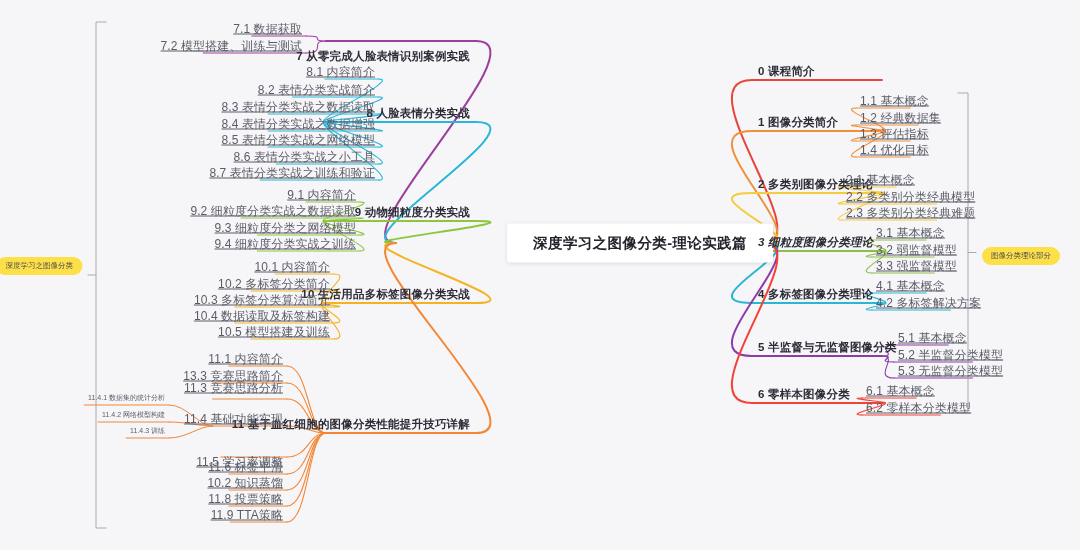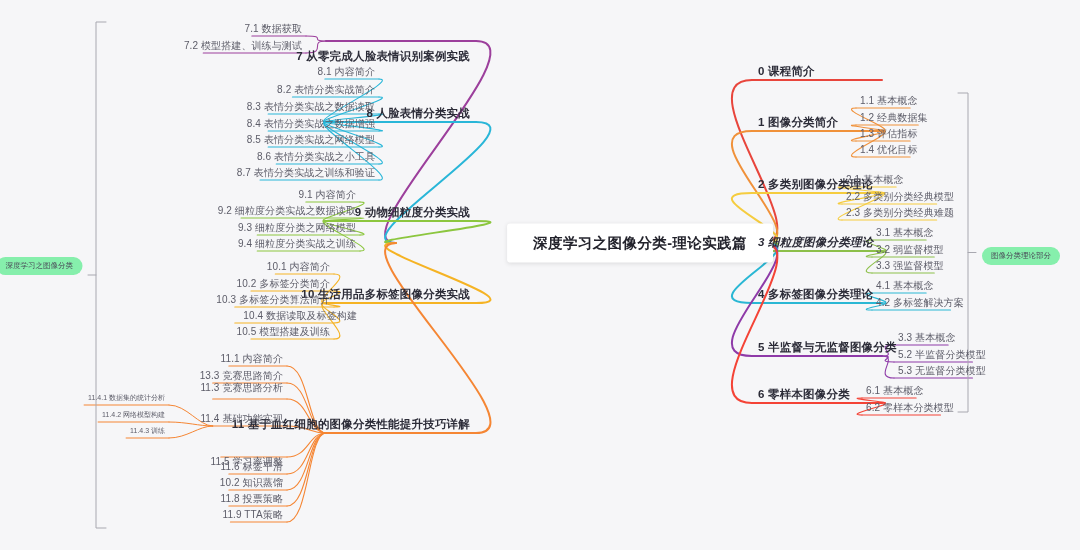--- a/index.html
+++ b/index.html
@@ -30,40 +30,41 @@
     font-size: 11.5px;
     font-weight: bold;
     color: #2c2c38;
     letter-spacing: .2px;
     transform: translateY(-50%);
   }
   .main-node.right { transform: translate(0, -50%); }
   .main-node.left  { transform: translate(-100%, -50%); }
 
   .sub-node {
-    font-size: 10px;
+    font-size: 12px;
     color: #5c5c68;
     letter-spacing: .1px;
     transform: translateY(-50%);
+    text-decoration: underline;
   }
   .sub-node.right { transform: translate(0, -50%); }
   .sub-node.left  { transform: translate(-100%, -50%); }
 
   .leaf-node {
     font-size: 7px;
     color: #5c5c68;
     transform: translateY(-50%);
   }
   .leaf-node.left { transform: translate(-100%, -50%); }
 
   .bracket-label {
     position: absolute;
     font-size: 7.5px;
     color: #4a4a58;
-    background: #86efac;
+    background: #fde047;
     border-radius: 9px;
     padding: 4px 9px;
     white-space: nowrap;
     transform: translateY(-50%);
   }
   .bracket-label.left { transform: translate(-100%, -50%); }
 </style>
 </head>
 <body>
 
@@ -205,21 +206,21 @@
       <div class="node sub-node right" style="left: 846px; top: 197px;">2.2 多类别分类经典模型</div>
       <div class="node sub-node right" style="left: 846px; top: 213px;">2.3 多类别分类经典难题</div>
       <div class="node main-node right" style="left: 758px; top: 242px; font-style: italic;">3 细粒度图像分类理论</div>
       <div class="node sub-node right" style="left: 876px; top: 233px;">3.1 基本概念</div>
       <div class="node sub-node right" style="left: 876px; top: 250px;">3.2 弱监督模型</div>
       <div class="node sub-node right" style="left: 876px; top: 266px;">3.3 强监督模型</div>
       <div class="node main-node right" style="left: 758px; top: 294px;">4 多标签图像分类理论</div>
       <div class="node sub-node right" style="left: 876px; top: 286px;">4.1 基本概念</div>
       <div class="node sub-node right" style="left: 876px; top: 303px;">4.2 多标签解决方案</div>
       <div class="node main-node right" style="left: 758px; top: 347px;">5 半监督与无监督图像分类</div>
-      <div class="node sub-node right" style="left: 898px; top: 338px;">3.3 基本概念</div>
+      <div class="node sub-node right" style="left: 898px; top: 338px;">5.1 基本概念</div>
       <div class="node sub-node right" style="left: 898px; top: 355px; text-align: center;">5.2 半监督分类模型</div>
       <div class="node sub-node right" style="left: 898px; top: 371px;">5.3 无监督分类模型</div>
       <div class="node main-node right" style="left: 758px; top: 394px;">6 零样本图像分类</div>
       <div class="node sub-node right" style="left: 866px; top: 391px;">6.1 基本概念</div>
       <div class="node sub-node right" style="left: 866px; top: 408px; text-align: right;">6.2 零样本分类模型</div>
       <div class="node main-node left" style="left: 470px; top: 32px; margin-top: 24px;">7 从零完成人脸表情识别案例实践</div>
       <div class="node sub-node left" style="left: 302px; top: 29px;">7.1 数据获取</div>
       <div class="node sub-node left" style="left: 302px; top: 46px;">7.2 模型搭建、训练与测试</div>
       <div class="node main-node left" style="left: 470px; top: 113px;">8 人脸表情分类实战</div>
       <div class="node sub-node left" style="left: 375px; top: 72px;">8.1 内容简介</div>
@@ -231,21 +232,21 @@
       <div class="node sub-node left" style="left: 375px; top: 173px;">8.7 表情分类实战之训练和验证</div>
       <div class="node main-node left" style="left: 470px; top: 212px;">9 动物细粒度分类实战</div>
       <div class="node sub-node left" style="left: 356px; top: 195px;">9.1 内容简介</div>
       <div class="node sub-node left" style="left: 356px; top: 211px;">9.2 细粒度分类实战之数据读取</div>
       <div class="node sub-node left" style="left: 356px; top: 228px;">9.3 细粒度分类之网络模型</div>
       <div class="node sub-node left" style="left: 356px; top: 244px;">9.4 细粒度分类实战之训练</div>
       <div class="node main-node left" style="left: 470px; top: 294px;">10 生活用品多标签图像分类实战</div>
       <div class="node sub-node left" style="left: 330px; top: 267px;">10.1 内容简介</div>
       <div class="node sub-node left" style="left: 330px; top: 284px;">10.2 多标签分类简介</div>
       <div class="node sub-node left" style="left: 330px; top: 300px;">10.3 多标签分类算法简介</div>
-      <div class="node sub-node left" style="left: 330px; top: 316px; margin-left: 27px;">10.4 数据读取及标签构建</div>
+      <div class="node sub-node left" style="left: 330px; top: 316px;">10.4 数据读取及标签构建</div>
       <div class="node sub-node left" style="left: 330px; top: 332px;">10.5 模型搭建及训练</div>
       <div class="node main-node left" style="left: 470px; top: 424px;">11 基于血红细胞的图像分类性能提升技巧详解</div>
       <div class="node sub-node left" style="left: 283px; top: 359px;">11.1 内容简介</div>
       <div class="node sub-node left" style="left: 283px; top: 376px;">13.3 竞赛思路简介</div>
       <div class="node sub-node left" style="left: 283px; top: 388px;">11.3 竞赛思路分析</div>
       <div class="node sub-node left" style="left: 283px; top: 419px;">11.4 基础功能实现</div>
       <div class="node leaf-node left" style="left: 165px; top: 398px;">11.4.1 数据集的统计分析</div>
       <div class="node leaf-node left" style="left: 165px; top: 415px;">11.4.2 网络模型构建</div>
       <div class="node leaf-node left" style="left: 165px; top: 431px;">11.4.3 训练</div>
       <div class="node sub-node left" style="left: 283px; top: 462px;">11.5 学习率调整</div>

